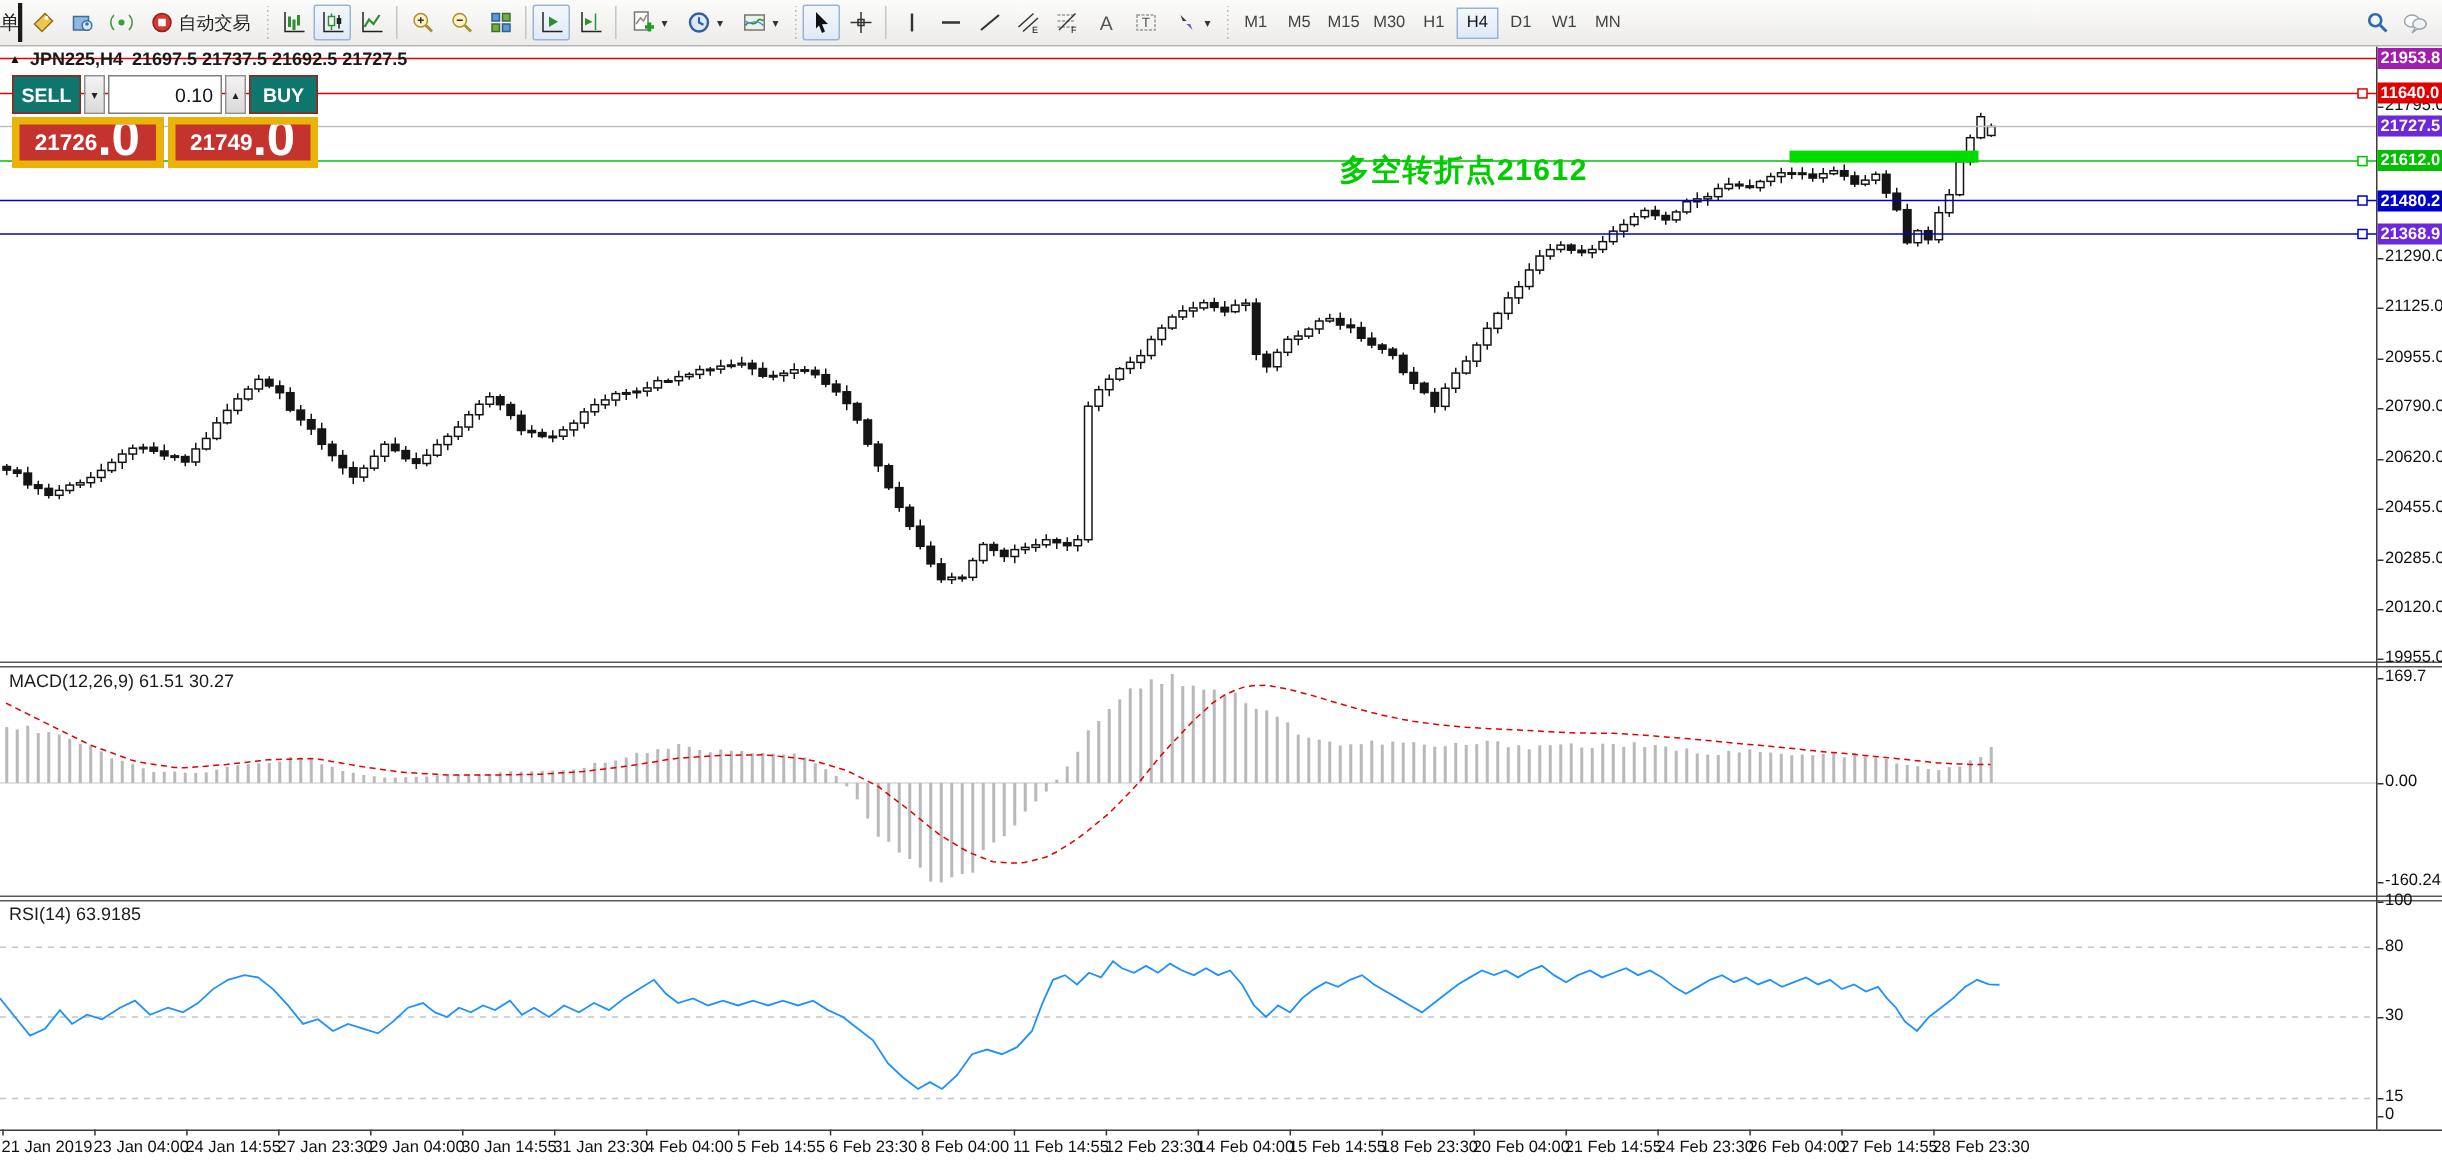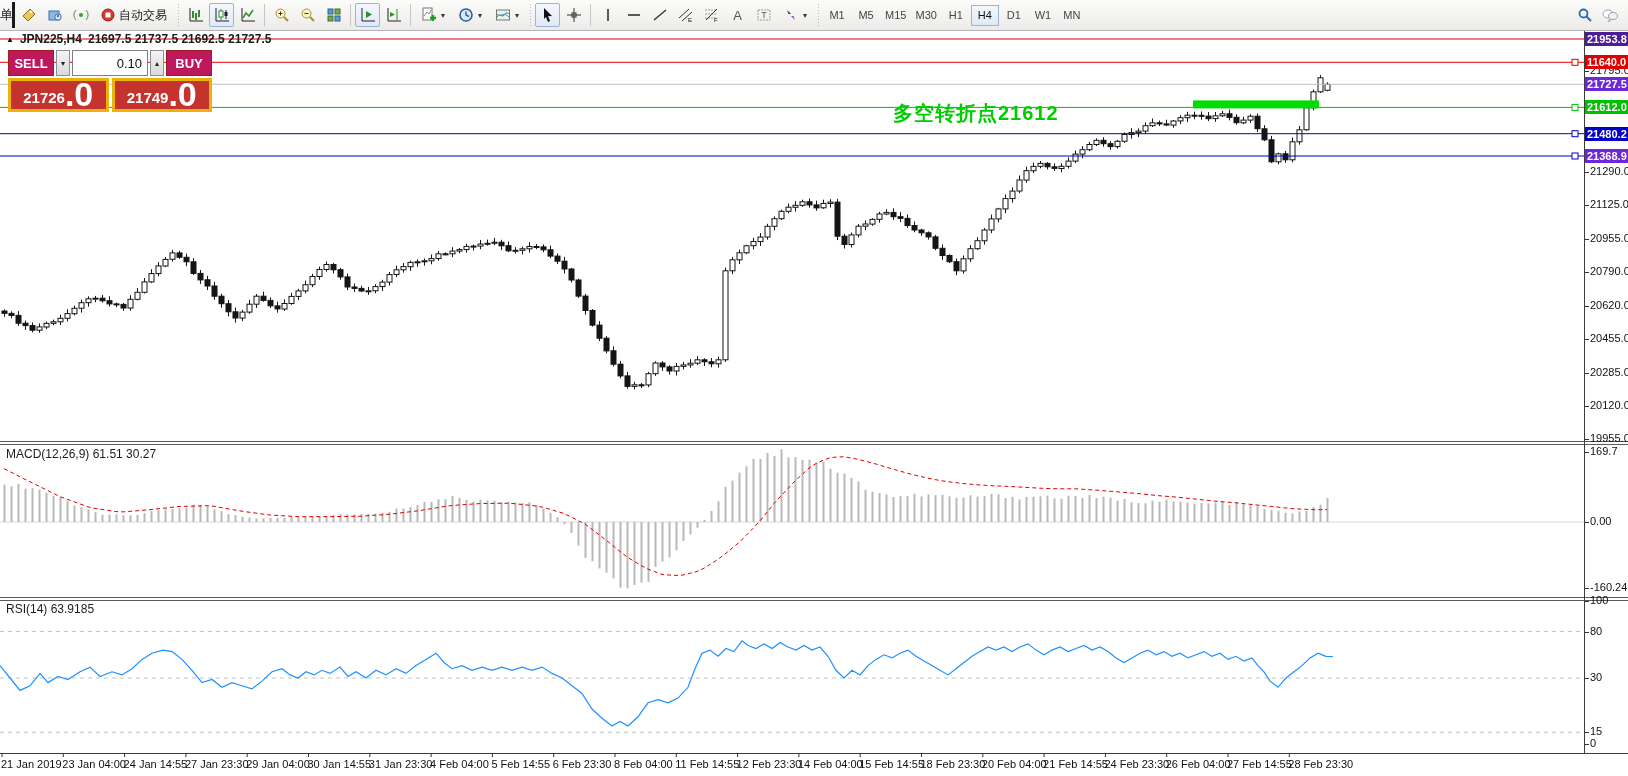--- a/index.html
+++ b/index.html
@@ -38,28 +38,28 @@
   .badge{position:absolute;left:0;width:43px;height:14px;line-height:14px;font-size:11px;
     font-weight:bold;color:#fff;padding-left:2px;box-sizing:border-box;white-space:nowrap}
   .pane-label{position:absolute;z-index:3;font-size:12px;color:#1c1c1c;white-space:nowrap}
   .title-row{position:absolute;left:6px;top:32px;z-index:3;font-size:12px;font-weight:bold;
     color:#1a1a1a;display:flex;align-items:center;gap:6px;white-space:nowrap}
   .title-row .tri{font-size:8px;color:#111}
   .annotation{position:absolute;z-index:3;font-weight:bold;font-size:20px;letter-spacing:1px;white-space:nowrap}
   
   .trade-panel{position:absolute;left:8px;top:50px;width:204px;z-index:4;font-family:"Liberation Sans",sans-serif}
   .tp-row1{display:flex;height:26px;gap:2px}
-  .tp-btn{background:#be185d;border:1px solid #9c1f1c;color:#fff;font-size:13px;font-weight:bold;
+  .tp-btn{background:#0f766e;border:1px solid #9c1f1c;color:#fff;font-size:13px;font-weight:bold;
     flex:0 0 46px;display:flex;align-items:center;justify-content:center;padding:0}
   .tp-spin{flex:0 0 14px;background:linear-gradient(#f4f4f4,#d9d9d9);border:1px solid #8f8f8f;
     font-size:8px;color:#222;display:flex;align-items:center;justify-content:center;padding:0}
   .tp-vol{flex:1 1 auto;border:1px solid #7f7f7f;font-size:13px;color:#111;text-align:right;
     padding:0 5px;min-width:0;font-family:"Liberation Sans",sans-serif}
   .tp-row2{display:flex;gap:3px;margin-top:2px;height:34px}
-  .tp-price{background:#c5332e;border:3px solid #eab308;color:#fff;flex:1 1 50%;
+  .tp-price{background:#c5332e;border:5px solid #eab308;color:#fff;flex:1 1 50%;
     display:flex;align-items:flex-end;justify-content:center;overflow:hidden}
   .tp-price .small{font-size:15px;font-weight:bold;margin-bottom:3px}
   .tp-price .big{font-size:34px;font-weight:bold;line-height:0.82}
 </style>
 </head>
 <body>
 
 <svg id="chart-svg" width="1628" height="776">
     <g>
       <line x1="4.5" x2="4.5" y1="309.4" y2="316.8" stroke="#151515" stroke-width="1"></line>
@@ -1002,21 +1002,21 @@
     <div class="pdash" style="top: 274.76px;"></div>
     <div class="ptick" style="top: 267.76px;">20620.0</div>
     <div class="pdash" style="top: 307.76px;"></div>
     <div class="ptick" style="top: 300.76px;">20455.0</div>
     <div class="pdash" style="top: 341.76px;"></div>
     <div class="ptick" style="top: 334.76px;">20285.0</div>
     <div class="pdash" style="top: 374.76px;"></div>
     <div class="ptick" style="top: 367.76px;">20120.0</div>
     <div class="pdash" style="top: 407.76px;"></div>
     <div class="ptick" style="top: 400.76px;">19955.0</div>
-    <div class="badge" style="top: 1px; background: #4c1d95;">21953.8</div>
+    <div class="badge" style="top: 1px; background: #a21caf;">21953.8</div>
     <div class="badge" style="top: 24.3px; background: rgb(224, 0, 0);">11640.0</div>
     <div class="badge" style="top: 46.26px; background: #6d28d9;">21727.5</div>
     <div class="badge" style="top: 69.36px; background: rgb(0, 192, 0);">21612.0</div>
     <div class="badge" style="top: 95.72px; background: rgb(0, 0, 200);">21480.2</div>
     <div class="badge" style="top: 117.98px; background: #6d28d9;">21368.9</div>
     <div class="pdash" style="top: 421.423px;"></div>
     <div class="ptick" style="top: 414.423px;">169.7</div>
     <div class="pdash" style="top: 491px;"></div>
     <div class="ptick" style="top: 484px; text-align: center;">0.00</div>
     <div class="pdash" style="top: 556.698px;"></div>

